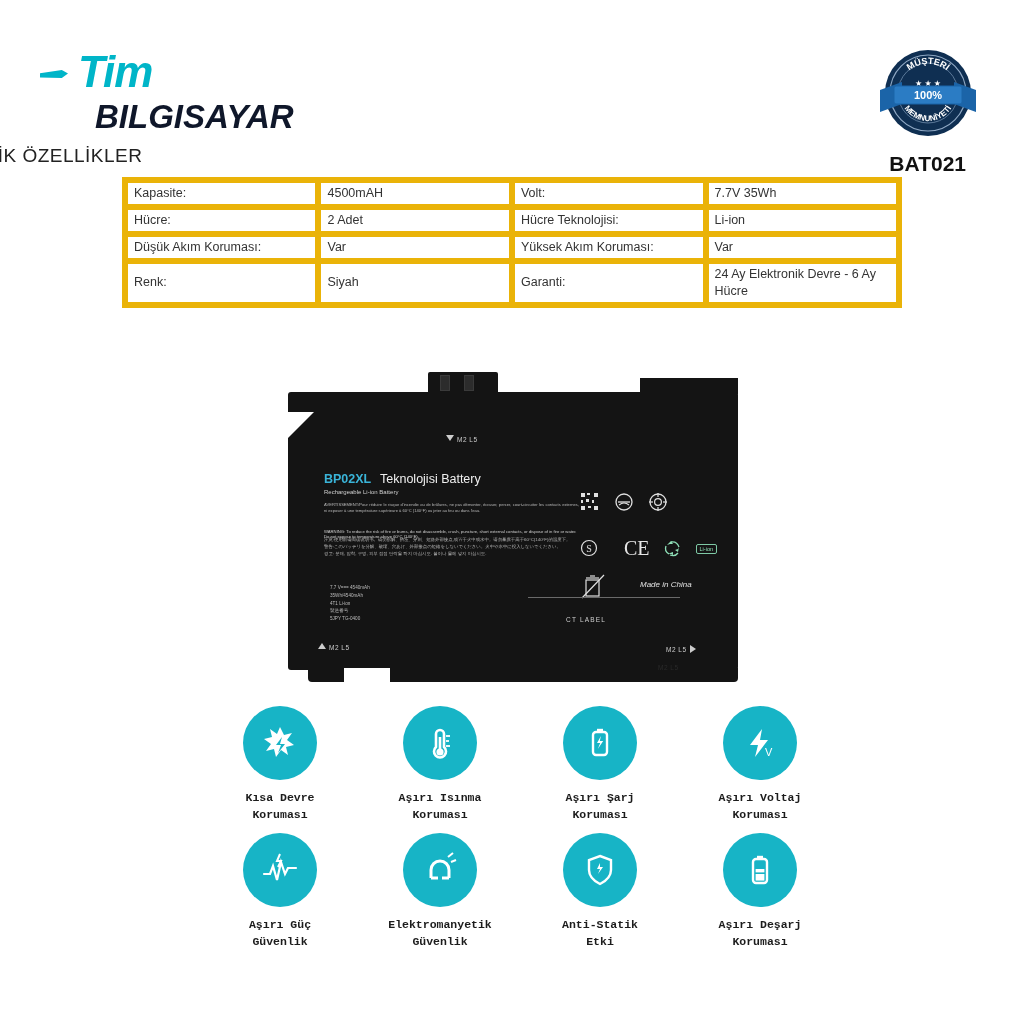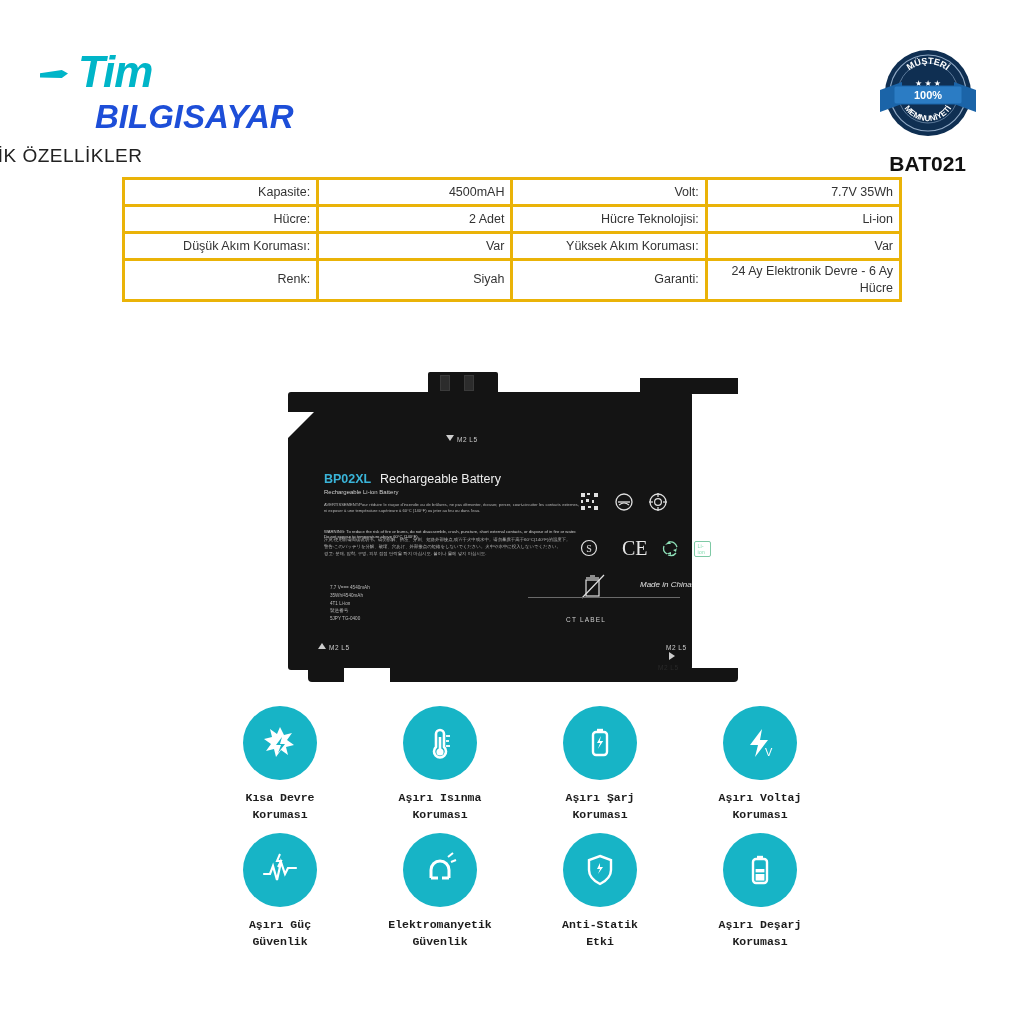--- a/index.html
+++ b/index.html
@@ -24,21 +24,21 @@
   .logo-tekno {
     font-size: 44px; font-weight: bold; font-style: italic;
     color: #1a1a1a; letter-spacing: -1px; line-height: 1;
   }
   .logo-tim {
     font-size: 44px; font-weight: bold; font-style: italic;
     color: #00b5c8; letter-spacing: -1px; line-height: 1; margin-left: 6px;
   }
   .logo-line2 {
     font-size: 33px; font-weight: bold; font-style: italic;
-    color: #1d4ed8; letter-spacing: 0px; margin-top: 6px; margin-left: 55px;
+    color: #0f172a; letter-spacing: 0px; margin-top: 6px; margin-left: 55px;
     line-height: 1;
   }
 
   
   .badge {
     position: absolute; right: 40px; top: 38px; width: 112px; height: 112px;
   }
   .badge svg { display: block; }
 
   
@@ -49,33 +49,33 @@
   .spec-title span { display: inline-block; transform: translateX(-55px); }
   .model-code {
     position: absolute; right: 58px; top: 152px;
     font-size: 21px; font-weight: bold; color: #111;
   }
   table.spec {
     position: absolute; left: 122px; top: 177px; width: 780px;
     border-collapse: collapse; font-size: 12.5px; color: #333;
   }
   table.spec td {
-    border: 3px solid #eab308; height: 27px; padding: 2px 6px;
-    vertical-align: middle; text-align: right; line-height: 1.35;
+    border: 6px solid #eab308; height: 27px; padding: 2px 6px;
+    vertical-align: middle; text-align: left; line-height: 1.35;
   }
   td.lbl { width: 195px; }
   td.val { width: 195px; }
   td.lbl { font-weight: normal; }
 
   
   .battery {
     position: absolute; left: 288px; top: 372px; width: 450px; height: 318px;
   }
   .bat-body {
-    position: absolute; left: 0; top: 20px; width: 404px; height: 278px;
+    position: absolute; left: 0; top: 20px; width: 450px; height: 278px;
     background: #141414; border-radius: 3px;
   }
   .bat-top-notch {
     position: absolute; left: 140px; top: 0px; width: 70px; height: 22px;
     background: #141414; border-radius: 2px 2px 0 0;
   }
   .bat-notch-slot {
     position: absolute; left: 152px; top: 3px; width: 10px; height: 16px;
     background: #2c2c2c; border: 1px solid #3a3a3a;
   }
@@ -243,21 +243,21 @@
     <div class="bat-notch-slot b"></div>
     <div class="bat-tab-right"></div>
     <div class="bat-body">
       <div class="bat-cut-tl"></div>
 
       <div class="m2l5 top">
         <span style="display:inline-block;border-left:4px solid transparent;border-right:4px solid transparent;border-top:6px solid #cdcdcd;position:relative;top:-1px;margin-right:3px;"></span><span>M2 L5</span>
       </div>
 
       <div class="label-text brand-code">BP02XL</div>
-      <div class="label-text brand-name">Rechargeable Battery</div>
+      <div class="label-text brand-name">Teknolojisi Battery</div>
       <div class="label-text brand-sub">Rechargeable Li-ion Battery</div>
 
       <div class="tiny-block">AVERTISSEMENT/Pour réduire le risque d'incendie ou de brûlures, ne pas démonter, écraser, percer, court-circuiter les contacts externes, ni exposer à une température supérieure à 60°C (140°F) ou jeter au feu ou dans l'eau.</div>
       <div class="warn-line">WARNING: To reduce the risk of fire or burns, do not disassemble, crush, puncture, short external contacts, or dispose of in fire or water. Do not expose to temperature above 60°C (140°F).</div>
       <div class="tiny-block cjk" style="white-space:pre-line">注意:使用前请阅读说明书。请勿拆解、挤压、穿刺、短路外部接点,或置于火中或水中。请勿暴露于高于60°C(140°F)的温度下。
 警告:このバッテリを分解、破壊、穴あけ、外部接点の短絡をしないでください。火中や水中に投入しないでください。
 경고: 분해, 압착, 구멍, 외부 접점 단락을 하지 마십시오. 불이나 물에 넣지 마십시오.</div>
 
       <div class="vtxt" style="white-space:pre-line">7.7 V=== 4540mAh
 35Wh/4540mAh

